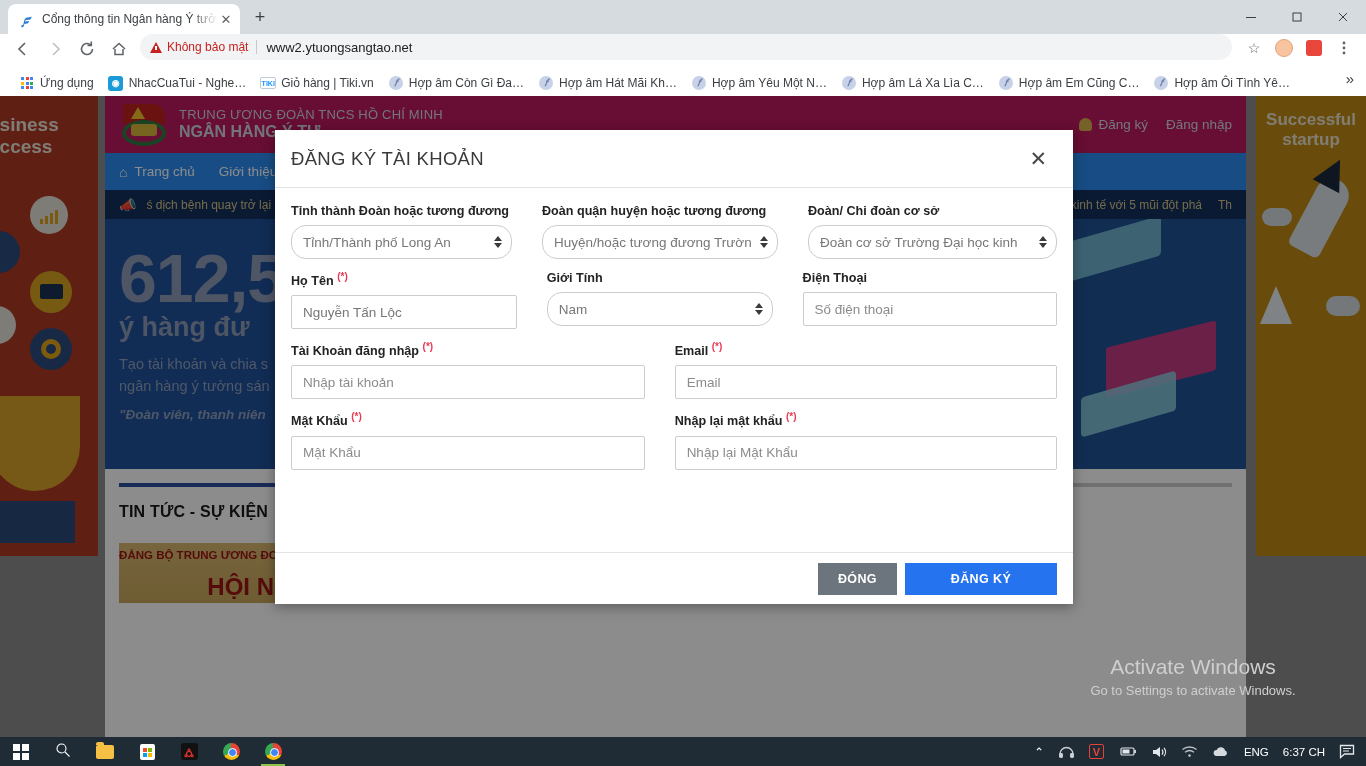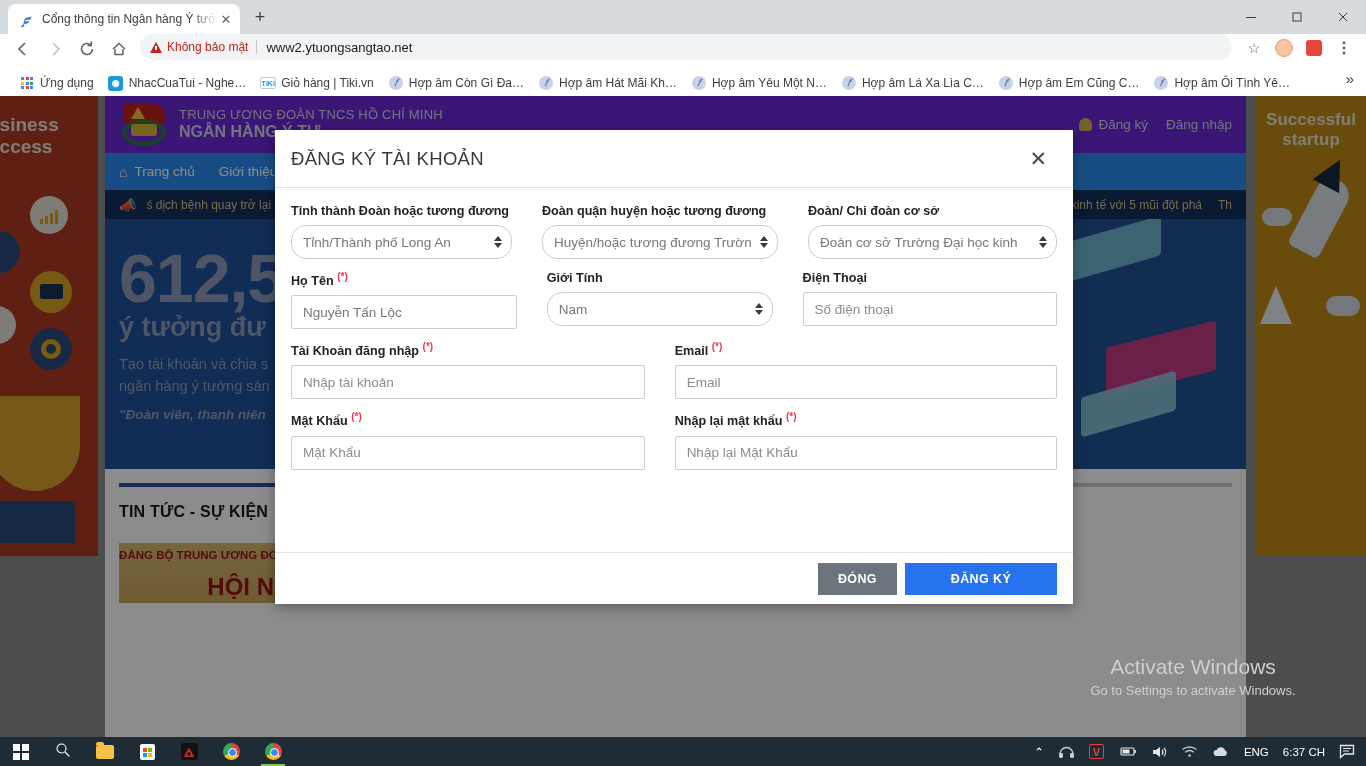--- a/index.html
+++ b/index.html
@@ -120,21 +120,21 @@
 
   .ad-left { position:absolute; left:0; top:0; width:98px; height:460px; background:#b03a23; overflow:hidden; }
   .ad-left .adtxt { color:#e9e2d8; font-size:19px; font-weight:bold; line-height:1.15; padding-top:18px; padding-left:0; margin-left:-12px; white-space:nowrap;}
   .circ { position:absolute; border-radius:50%; }
 
   .ad-right { position:absolute; right:0; top:0; width:110px; height:460px; background:#c08a14; overflow:hidden; }
   .ad-right .adtxt { color:#ece3cf; font-size:17px; font-weight:bold; text-align:center; line-height:1.15; padding-top:14px; }
 
   .site { position:absolute; left:105px; top:0; width:1141px; height:641px; background:#ffffff; overflow:hidden;}
 
-  .site-header { height:57px; background:#6d28d9; display:flex; align-items:center; padding:0 14px; }
+  .site-header { height:57px; background:#be185d; display:flex; align-items:center; padding:0 14px; }
   .logo-flag { width:50px;height:46px; position:relative; flex:0 0 50px; margin-right:10px; }
   .brand { color:#cfd6e4; line-height:1.15; }
   .brand .l1 { font-size:13px; letter-spacing:.2px; }
   .brand .l2 { font-size:16px; font-weight:bold; }
   .hdr-right { margin-left:auto; display:flex; align-items:center; gap:18px; color:#d2d9e6; font-size:13.5px; }
   .user-ico { width:13px;height:13px; background:#d7b24a; border-radius:50% 50% 3px 3px; }
 
   .site-nav { height:37px; background:#2b8cf0; display:flex; align-items:center; padding:0 14px; gap:24px; color:#fff; font-size:13.5px; }
   .home-ico { font-size:14px; }
 
@@ -446,21 +446,21 @@
         <span class="mega">📣</span>
         <span>ś dịch bệnh quay trở lại</span>
         <span style="margin-left:auto;display:flex;gap:16px;">
           <span>kinh tế với 5 mũi đột phá</span>
           <span>Th</span>
         </span>
       </div>
 
       <div class="hero">
         <div class="big">612,5</div>
-        <div class="sub">ý tưởng đư</div>
+        <div class="sub">ý hàng đư</div>
         <div class="p1">
           <div>Tạo tài khoản và chia s</div>
           <div>ngân hàng ý tưởng sán</div>
         </div>
         <div class="p2">"Đoàn viên, thanh niên</div>
         <div class="hero-art">
           <div style="position:absolute;left:20px;top:10px;width:95px;height:40px;background:#7fc6dd;transform:skewY(-16deg);opacity:.85;border-radius:4px;"></div>
           <div style="position:absolute;left:60px;top:115px;width:110px;height:50px;background:#d6397e;transform:skewY(-14deg);opacity:.9;border-radius:3px;"></div>
           <div style="position:absolute;left:35px;top:165px;width:95px;height:40px;background:#8fd0e2;transform:skewY(-16deg);opacity:.85;border-radius:4px;"></div>
         </div>

